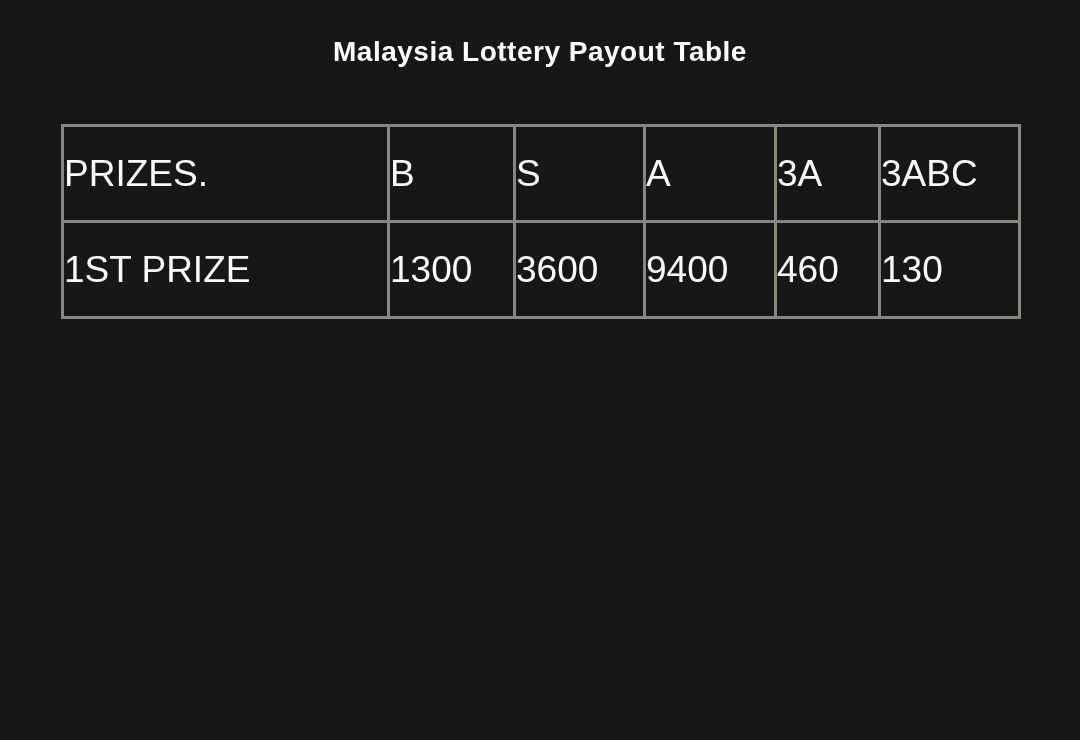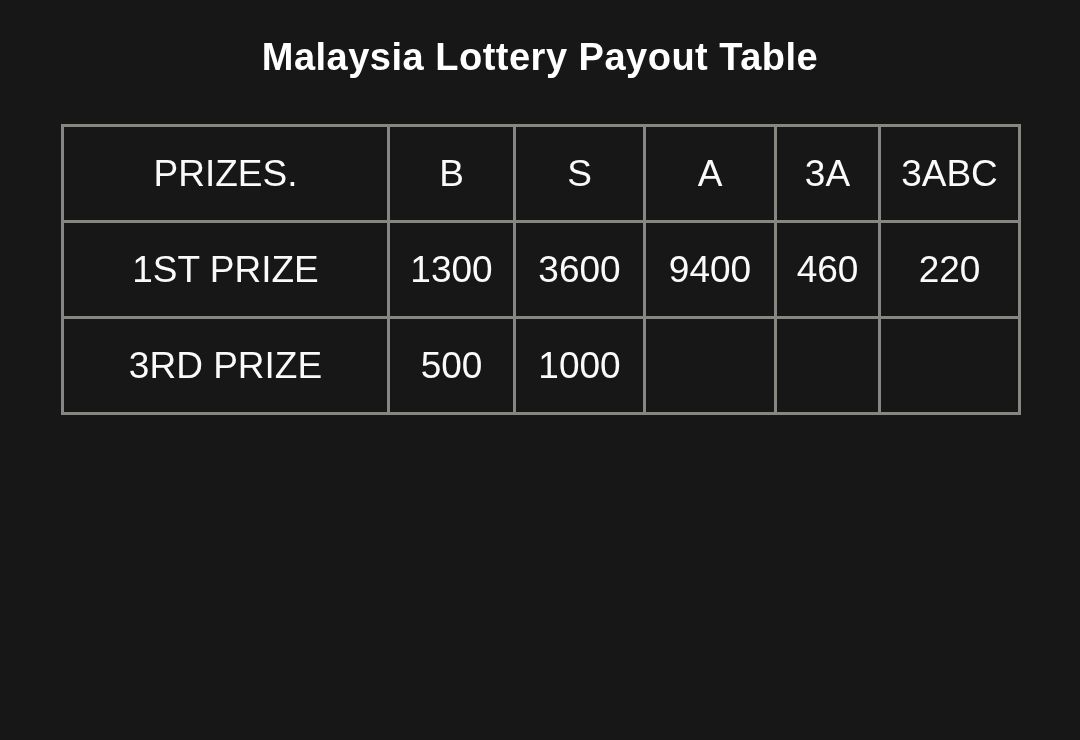--- a/index.html
+++ b/index.html
@@ -14,21 +14,21 @@
     position: relative;
     overflow: hidden;
   }
   .page-title {
     position: absolute;
     top: 36px;
     left: 0;
     width: 1080px;
     margin: 0;
     text-align: center;
-    font-size: 38px;
+    font-size: 28px;
     font-weight: 700;
     letter-spacing: 0.5px;
     color: #ffffff;
   }
   table.payout {
     position: absolute;
     top: 124px;
     left: 61px;
     border-collapse: collapse;
     table-layout: fixed;
@@ -36,21 +36,21 @@
   .payout col.c0 { width: 326px; }
   .payout col.c1 { width: 126px; }
   .payout col.c2 { width: 130px; }
   .payout col.c3 { width: 131px; }
   .payout col.c4 { width: 104px; }
   .payout col.c5 { width: 140px; }
   .payout th, .payout td {
     border: 3px solid #868682;
     height: 93px;
     padding: 0;
-    text-align: center;
+    text-align: left;
     vertical-align: middle;
     font-size: 37px;
     font-weight: 400;
     color: #fafafa;
     white-space: nowrap;
     overflow: hidden;
   }
 </style>
 </head>
 <body>
@@ -77,25 +77,17 @@
           <th>3ABC</th>
         </tr>
     </thead>
     <tbody>
         <tr>
           <td>1ST PRIZE</td>
           <td>1300</td>
           <td>3600</td>
           <td>9400</td>
           <td>460</td>
-          <td>220</td>
-        </tr>
-        <tr>
-          <td>3RD PRIZE</td>
-          <td>500</td>
-          <td>1000</td>
-          <td></td>
-          <td></td>
-          <td></td>
+          <td>130</td>
         </tr>
       </tbody>
   </table>
 </main>
 
 </body></html>

